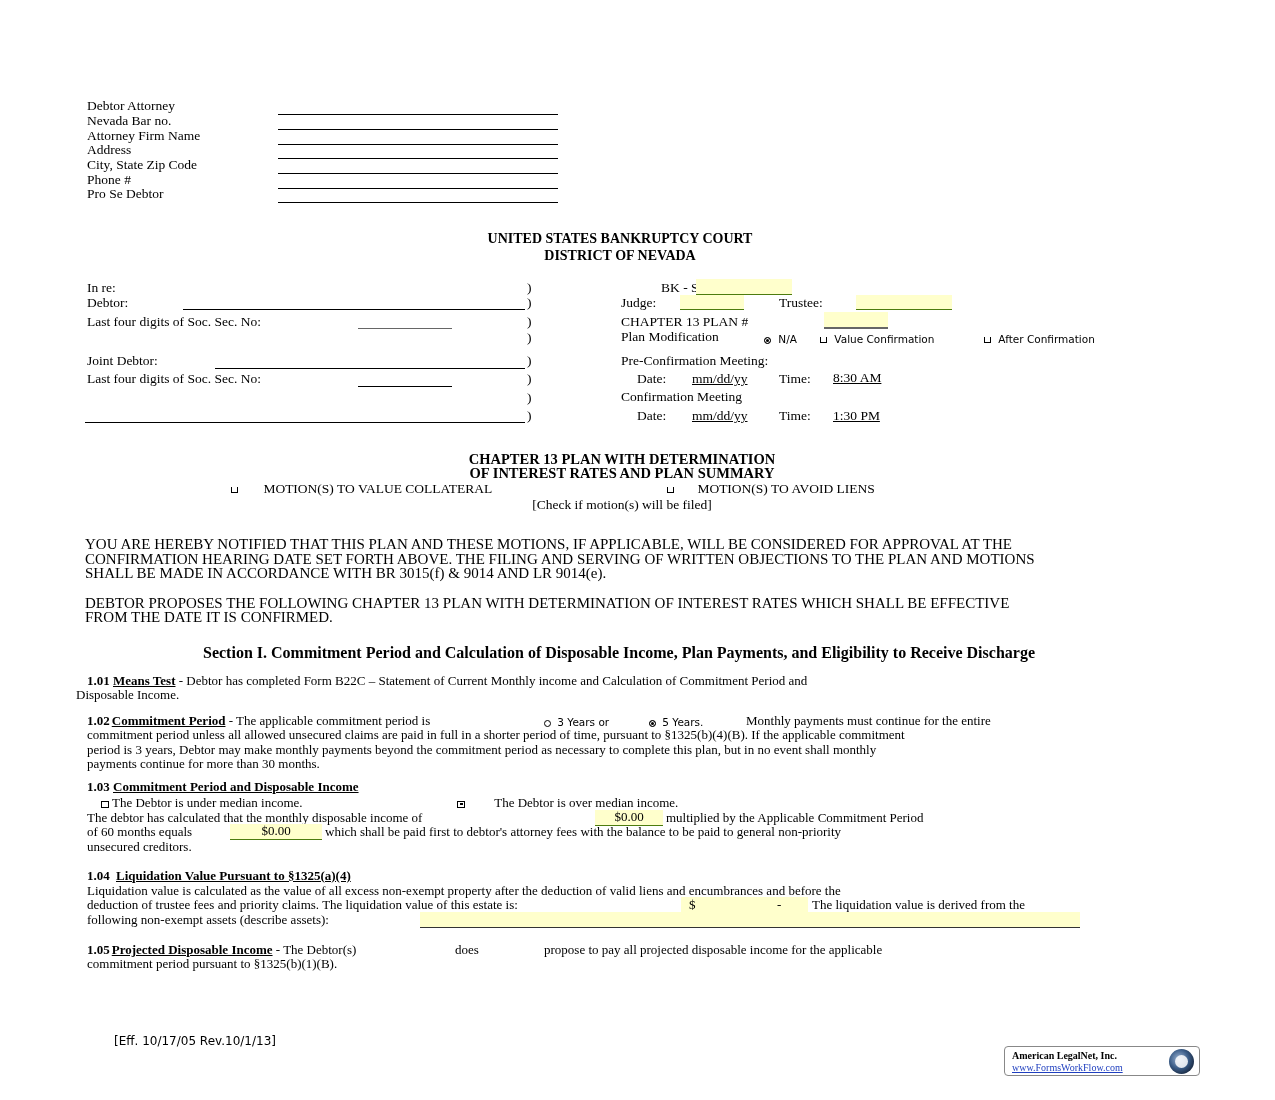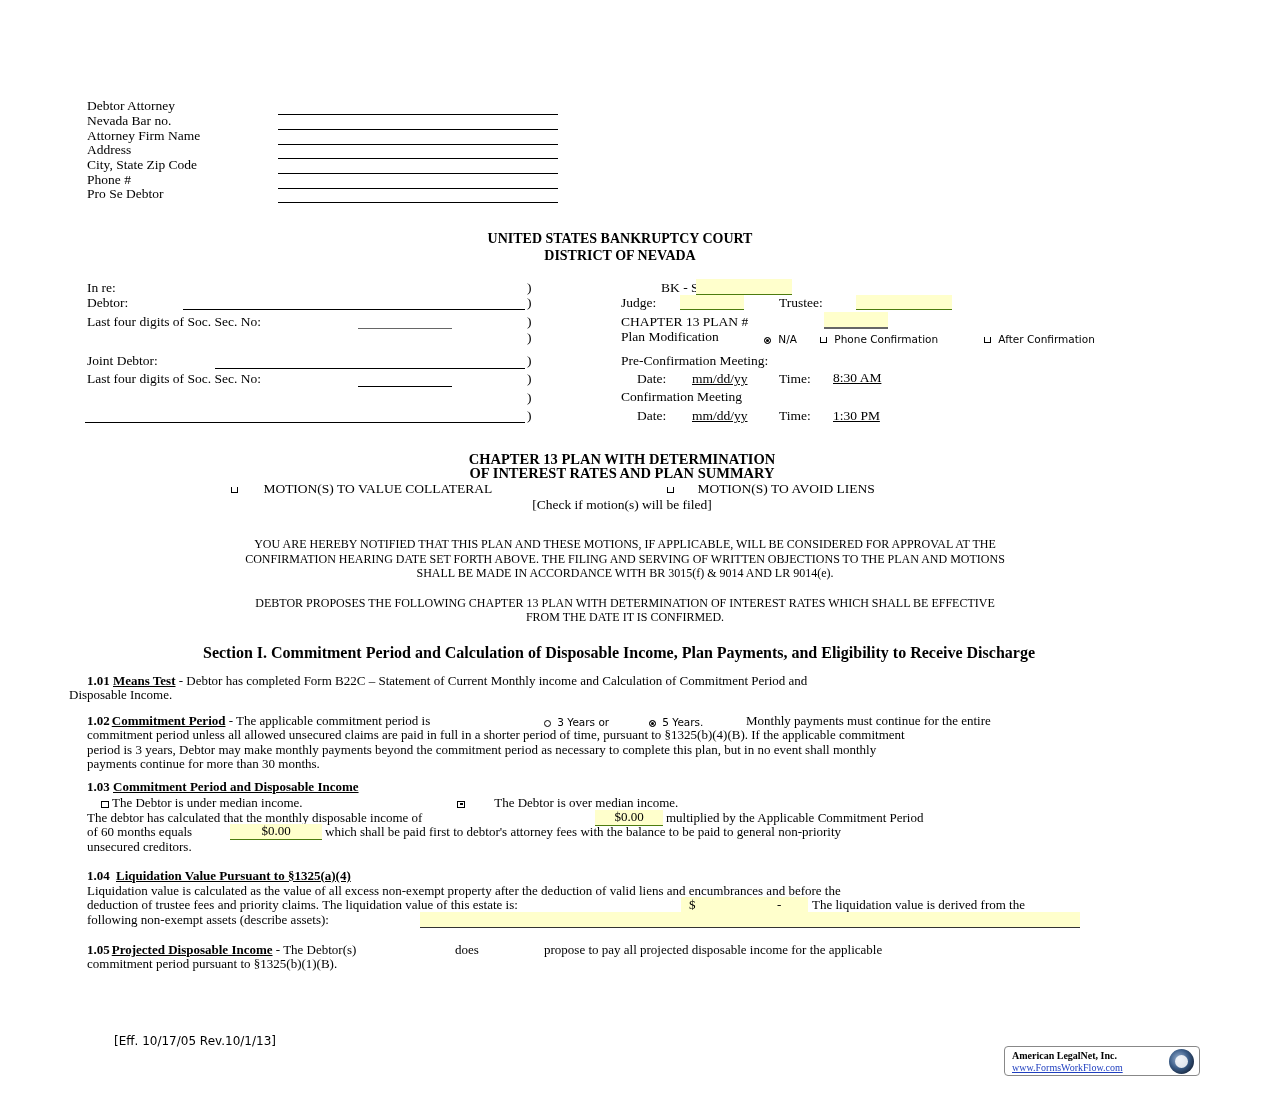--- a/index.html
+++ b/index.html
@@ -13,21 +13,21 @@
     .ul { text-decoration: underline; }
     .center { text-align: center; }
     .sans { font-family: "DejaVu Sans", "Liberation Sans", sans-serif; }
     .small-sans { font-family: "DejaVu Sans", sans-serif; font-size: 10.5px; }
     .paren { position: absolute; left: 527px; }
     .cb { display: inline-block; width: 7px; height: 6px; border: 1.5px solid #000; border-top: none; vertical-align: middle; }
     .cb-box { display: inline-block; width: 8px; height: 7px; border: 1.2px solid #000; vertical-align: middle; position: relative; }
     .cb-box.checked::after { content: ""; position: absolute; left: 1.5px; top: 1.5px; width: 3px; height: 2px; background: #000; }
     .radio { display: inline-block; width: 7px; height: 7px; border: 1.5px solid #000; border-radius: 50%; vertical-align: middle; position: relative; }
     .radio.selected { background: #000; box-shadow: inset 0 0 0 1px #fff; }
-    .notice { font-size: 12px; text-align: center; line-height: 14.5px; }
+    .notice { font-size: 15px; text-align: left; line-height: 14.5px; }
     .para { font-size: 13px; line-height: 14.5px; }
     .logo-box { position: absolute; left: 1004px; top: 1046px; width: 196px; height: 30px; border: 1px solid #888; border-radius: 4px; background: #fff; }
     .logo-title { position: absolute; left: 7px; top: 3px; font-size: 10px; font-weight: bold; font-family: "Liberation Serif", serif; }
     .logo-url { position: absolute; left: 7px; top: 15px; font-size: 10px; color: #1f3fbf; text-decoration: underline; font-family: "Liberation Serif", serif; }
     .logo-globe { position: absolute; right: 5px; top: 2px; width: 25px; height: 25px; border-radius: 50%; background: radial-gradient(circle at 40% 40%, #9fb7d6 0%, #3a5c87 45%, #1b2c45 75%); }
     .logo-globe::after { content: ""; position: absolute; left: 6px; top: 6px; width: 13px; height: 13px; border-radius: 50%; background: #fff; opacity: 0.85; }
   </style>
 </head>
 <body>
 
@@ -86,21 +86,21 @@
   <div class="abs" style="left:621px;top:314px;">CHAPTER 13 PLAN #</div>
   <div class="hl" style="left:824px;top:312px;width:64px;height:17px;border-bottom:2px solid #666;"></div>
 
   <div class="abs" style="left:621px;top:329px;">Plan Modification</div>
   <div class="abs small-sans" style="left:764px;top:333px;">
     <span class="radio selected"></span>
     <span style="margin-left:4px;">N/A</span>
   </div>
   <div class="abs small-sans" style="left:820px;top:333px;">
     <span class="cb"></span>
-    <span style="margin-left:4px;">Phone Confirmation</span>
+    <span style="margin-left:4px;">Value Confirmation</span>
   </div>
   <div class="abs small-sans" style="left:984px;top:333px;">
     <span class="cb"></span>
     <span style="margin-left:4px;">After Confirmation</span>
   </div>
 
   <div class="abs" style="left:621px;top:353px;">Pre-Confirmation Meeting:</div>
   <div class="abs" style="left:637px;top:371px;">Date:</div>
   <div class="abs ul" style="left:692px;top:371px;">mm/dd/yy</div>
   <div class="abs" style="left:779px;top:371px;">Time:</div>
@@ -131,21 +131,21 @@
 <div class="abs notice" style="left:85px;top:566px;width:1080px;">SHALL BE MADE IN ACCORDANCE WITH BR 3015(f) &amp; 9014 AND LR 9014(e).</div>
 <div class="abs notice" style="left:85px;top:596px;width:1080px;">DEBTOR PROPOSES THE FOLLOWING CHAPTER 13 PLAN WITH DETERMINATION OF INTEREST RATES WHICH SHALL BE EFFECTIVE</div>
 <div class="abs notice" style="left:85px;top:610px;width:1080px;">FROM THE DATE IT IS CONFIRMED.</div>
 
 <div class="abs bold center" style="left:89px;top:644px;width:1060px;font-size:16px;">Section I. Commitment Period and Calculation of Disposable Income, Plan Payments, and Eligibility to Receive Discharge</div>
 
 <div class="abs para" style="left:87px;top:674px;">
   <span class="bold">1.01</span>
   <span class="bold ul">Means Test</span><span> - Debtor has completed Form B22C – Statement of Current Monthly income and Calculation of Commitment Period and</span>
 </div>
-<div class="abs para" style="left:69px;top:688px;">Disposable Income.</div>
+<div class="abs para" style="left:76px;top:688px;">Disposable Income.</div>
 
 <div class="abs para" style="left:87px;top:714px;">
   <span class="bold">1.02</span><span class="bold ul" style="margin-left:2px;">Commitment Period</span><span> -  The applicable commitment period is</span>
 </div>
 <div class="abs small-sans" style="left:544px;top:716px;">
   <span class="radio"></span>
   <span style="margin-left:3px;">3 Years or</span>
 </div>
 <div class="abs small-sans" style="left:649px;top:716px;">
   <span class="radio selected"></span>

